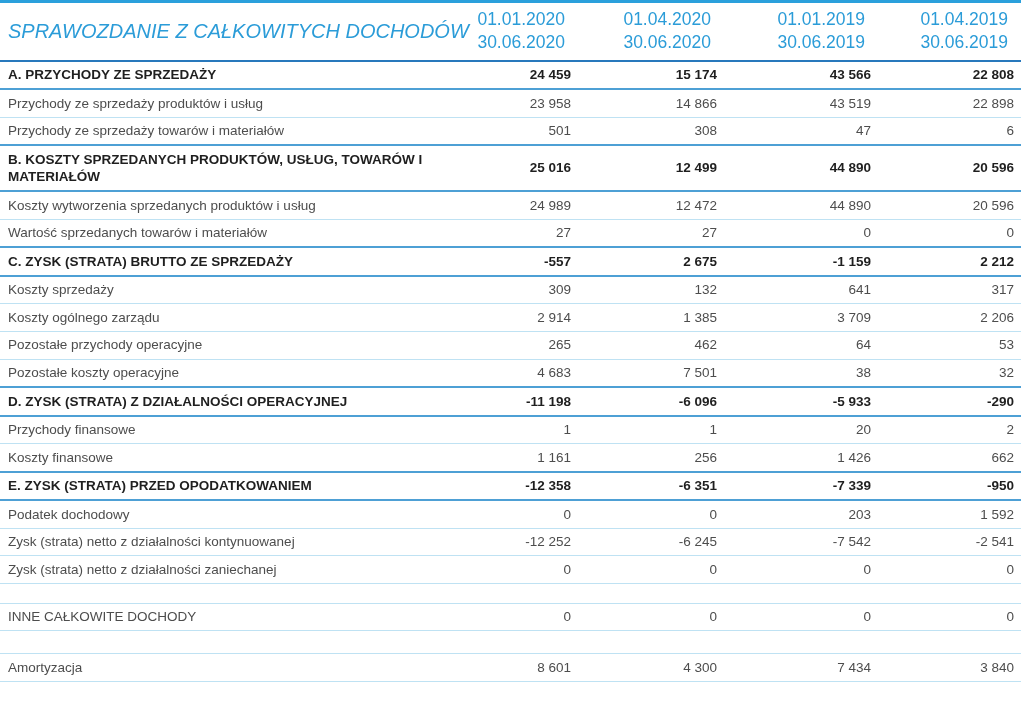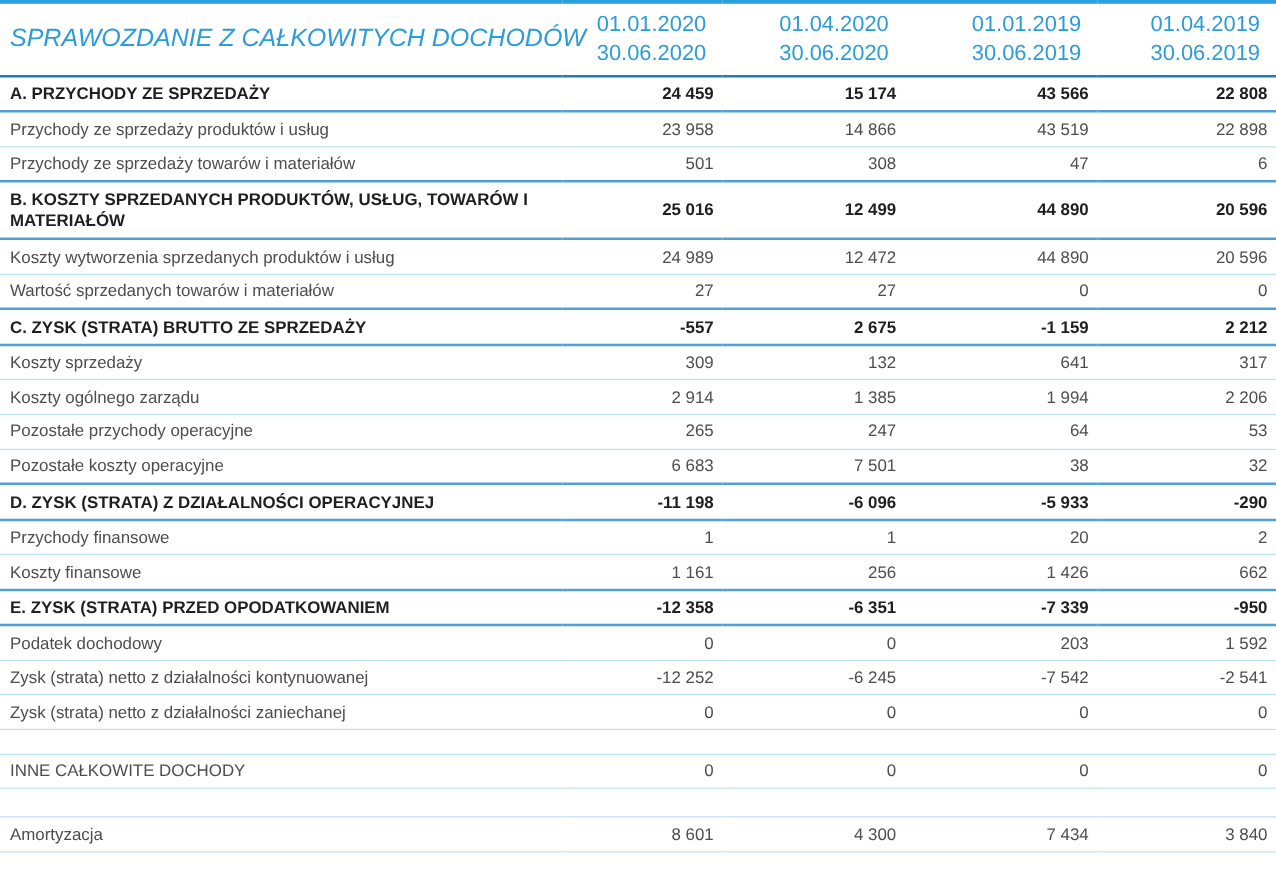--- a/index.html
+++ b/index.html
@@ -140,33 +140,33 @@
         <td class="label">Koszty sprzedaży</td>
         <td class="num">309</td>
         <td class="num">132</td>
         <td class="num">641</td>
         <td class="num">317</td>
       </tr>
       <tr class="regular">
         <td class="label">Koszty ogólnego zarządu</td>
         <td class="num">2 914</td>
         <td class="num">1 385</td>
-        <td class="num">1 994</td>
+        <td class="num">3 709</td>
         <td class="num">2 206</td>
       </tr>
       <tr class="regular">
         <td class="label">Pozostałe przychody operacyjne</td>
         <td class="num">265</td>
-        <td class="num">247</td>
+        <td class="num">462</td>
         <td class="num">64</td>
         <td class="num">53</td>
       </tr>
       <tr class="regular">
         <td class="label">Pozostałe koszty operacyjne</td>
-        <td class="num">6 683</td>
+        <td class="num">4 683</td>
         <td class="num">7 501</td>
         <td class="num">38</td>
         <td class="num">32</td>
       </tr>
       <tr class="section">
         <td class="label">D. ZYSK (STRATA) Z DZIAŁALNOŚCI OPERACYJNEJ</td>
         <td class="num">-11 198</td>
         <td class="num">-6 096</td>
         <td class="num">-5 933</td>
         <td class="num">-290</td>

